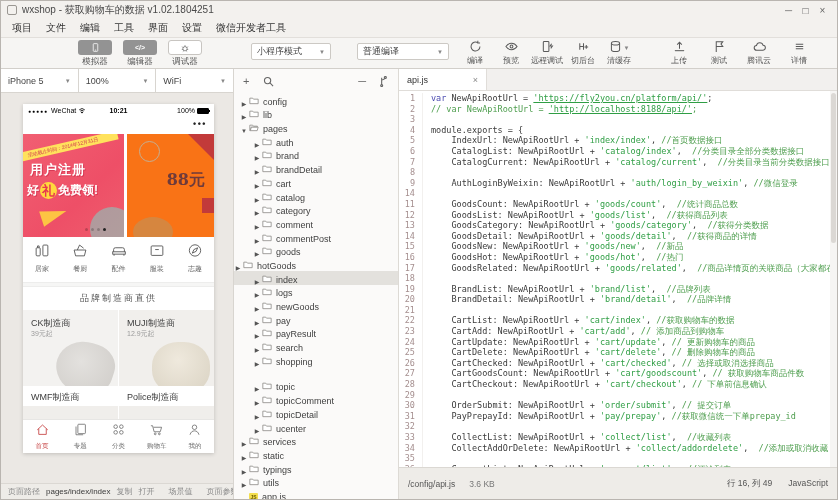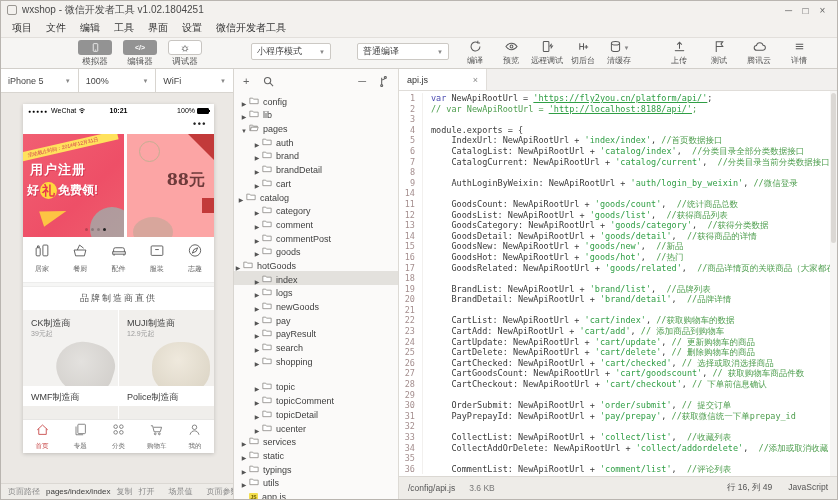--- a/index.html
+++ b/index.html
@@ -58,21 +58,21 @@
   .p-nav { height:17px; position:relative; flex:0 0 auto; }
   .p-nav .capsule { position:absolute; right:7px; top:2px; font-size:9px; letter-spacing:1.5px; color:#222; font-weight:bold; }
   .p-banner { height:103px; display:flex; gap:3px; flex:0 0 auto; position:relative; }
   .banner-main { width:101px; background:linear-gradient(135deg,#f15f72 0%,#ee4f67 60%,#ef5d6d 100%); position:relative; overflow:hidden; }
   .banner-main .ribbon { position:absolute; top:9px; left:-16px; width:112px; height:9px; background:#ffe25c; transform:rotate(-13deg); font-size:5px; line-height:9px; text-align:center; color:#d0384e; white-space:nowrap; }
   .banner-main .t1 { position:absolute; top:27px; left:7px; font-size:13px; font-weight:bold; color:#fff; letter-spacing:1px; text-shadow:1px 1px 0 rgba(200,40,70,.6); }
   .banner-main .t2 { position:absolute; top:48px; left:4px; font-size:12px; font-weight:bold; color:#fff; text-shadow:1px 1px 0 rgba(200,40,70,.6); display:flex; align-items:center; }
   .banner-main .gift { display:inline-block; width:17px; height:17px; background:#ffd83d; border-radius:50%; color:#e8374f; font-size:13px; line-height:17px; text-align:center; margin:0 1px; text-shadow:none; }
   .banner-main .arrow { position:absolute; bottom:14px; left:18px; width:0; height:0; border-left:26px solid rgba(255,216,61,.85); border-top:8px solid transparent; border-bottom:8px solid transparent; transform:rotate(-18deg); }
   .banner-main .blob { position:absolute; bottom:-14px; right:-10px; width:44px; height:44px; border-radius:50%; background:rgba(126,211,199,.55); }
-  .banner-next { flex:1; background:#fca5a5; position:relative; overflow:hidden; }
+  .banner-next { flex:1; background:#f97316; position:relative; overflow:hidden; }
   .banner-next .stamp { position:absolute; top:7px; left:12px; width:21px; height:21px; border:1px solid #c5ae92; border-radius:50%; }
   .banner-next .corner { position:absolute; top:0; right:0; width:0; height:0; border-left:26px solid transparent; border-top:26px solid #c23a3a; }
   .banner-next .price { position:absolute; top:36px; right:9px; font-family:"DejaVu Serif",serif; font-size:16px; font-weight:bold; color:#6e3b3b; }
   .banner-next .tag { position:absolute; top:64px; right:0; width:12px; height:15px; background:#c23a3a; }
   .banner-next .leaf { position:absolute; bottom:-10px; left:6px; width:40px; height:30px; border-radius:50%; background:rgba(150,170,140,.35); }
   .p-banner .dots { position:absolute; bottom:6px; left:62px; display:flex; gap:3px; align-items:center; }
   .p-banner .dots i { width:3px; height:3px; border-radius:50%; background:rgba(0,0,0,.22); }
   .p-banner .dots i.on { background:#222; }
   .p-cats { height:45px; display:flex; flex:0 0 auto; padding-top:4px; }
   .p-cat { flex:1; display:flex; flex-direction:column; align-items:center; }
@@ -124,32 +124,32 @@
   .code-wrap { flex:1; position:relative; overflow:hidden; font-family:"DejaVu Sans Mono",monospace; font-size:8.5px; padding-top:2px; }
   .cline { display:flex; height:10.6px; line-height:10.6px; white-space:pre; }
   .cline .ln { width:24px; flex:0 0 auto; text-align:right; padding-right:7px; color:#a58f8f; border-right:1px solid #f2f0ee; }
   .cline .ct { padding-left:8px; color:#3a3a3a; }
   .ct .kw { color:#4b4bb0; }
   .ct .str { color:#2f9e44; }
   .ct .cmt { color:#4e9e4e; }
   .ct .link { text-decoration:underline; }
   .vscroll { position:absolute; right:0; top:0; bottom:0; width:7px; background:#f6f5f3; }
   .vscroll .thumb { position:absolute; top:2px; left:1px; width:5px; height:150px; background:#dbd8d4; border-radius:3px; }
-  .ed-status { height:23px; background:#eeece8; border-top:1px solid #dbd8d3; display:flex; align-items:center; padding:0 9px; font-size:8.5px; color:#555; flex:0 0 auto; }
+  .ed-status { height:32px; background:#eeece8; border-top:1px solid #dbd8d3; display:flex; align-items:center; padding:0 9px; font-size:8.5px; color:#555; flex:0 0 auto; }
   .ed-status .size { color:#777; margin-left:14px; }
   .ed-status .right { margin-left:auto; display:flex; gap:16px; color:#555; }
 </style>
 </head>
 <body>
 
 <div class="window">
 
   <div class="titlebar">
     <span class="appicon"></span>
-    <span class="title">wxshop - 微信开发者工具 v1.02.1804251</span>
+    <span class="title">wxshop - 获取购物车的数据 v1.02.1804251</span>
     <div class="win-controls">
       <span>─</span>
       <span>□</span>
       <span>×</span>
     </div>
   </div>
 
   <div class="menubar" id="menubar">
       <span class="menu-item">项目</span>
       <span class="menu-item">文件</span>
@@ -515,21 +515,21 @@
               </svg></span>
             <span>brandDetail</span>
           </div>
           <div class="tree-row" style="padding-left: 19px;">
             <span class="tw">▶</span>
             <span><svg viewBox="0 0 12 10">
                 <path d="M1 2.2h3.4l1 1.2H11v5.4H1z"></path>
               </svg></span>
             <span>cart</span>
           </div>
-          <div class="tree-row" style="padding-left: 3px;">
+          <div class="tree-row" style="padding-left: 19px;">
             <span class="tw">▶</span>
             <span><svg viewBox="0 0 12 10">
                 <path d="M1 2.2h3.4l1 1.2H11v5.4H1z"></path>
               </svg></span>
             <span>catalog</span>
           </div>
           <div class="tree-row" style="padding-left: 19px;">
             <span class="tw">▶</span>
             <span><svg viewBox="0 0 12 10">
                 <path d="M1 2.2h3.4l1 1.2H11v5.4H1z"></path>

